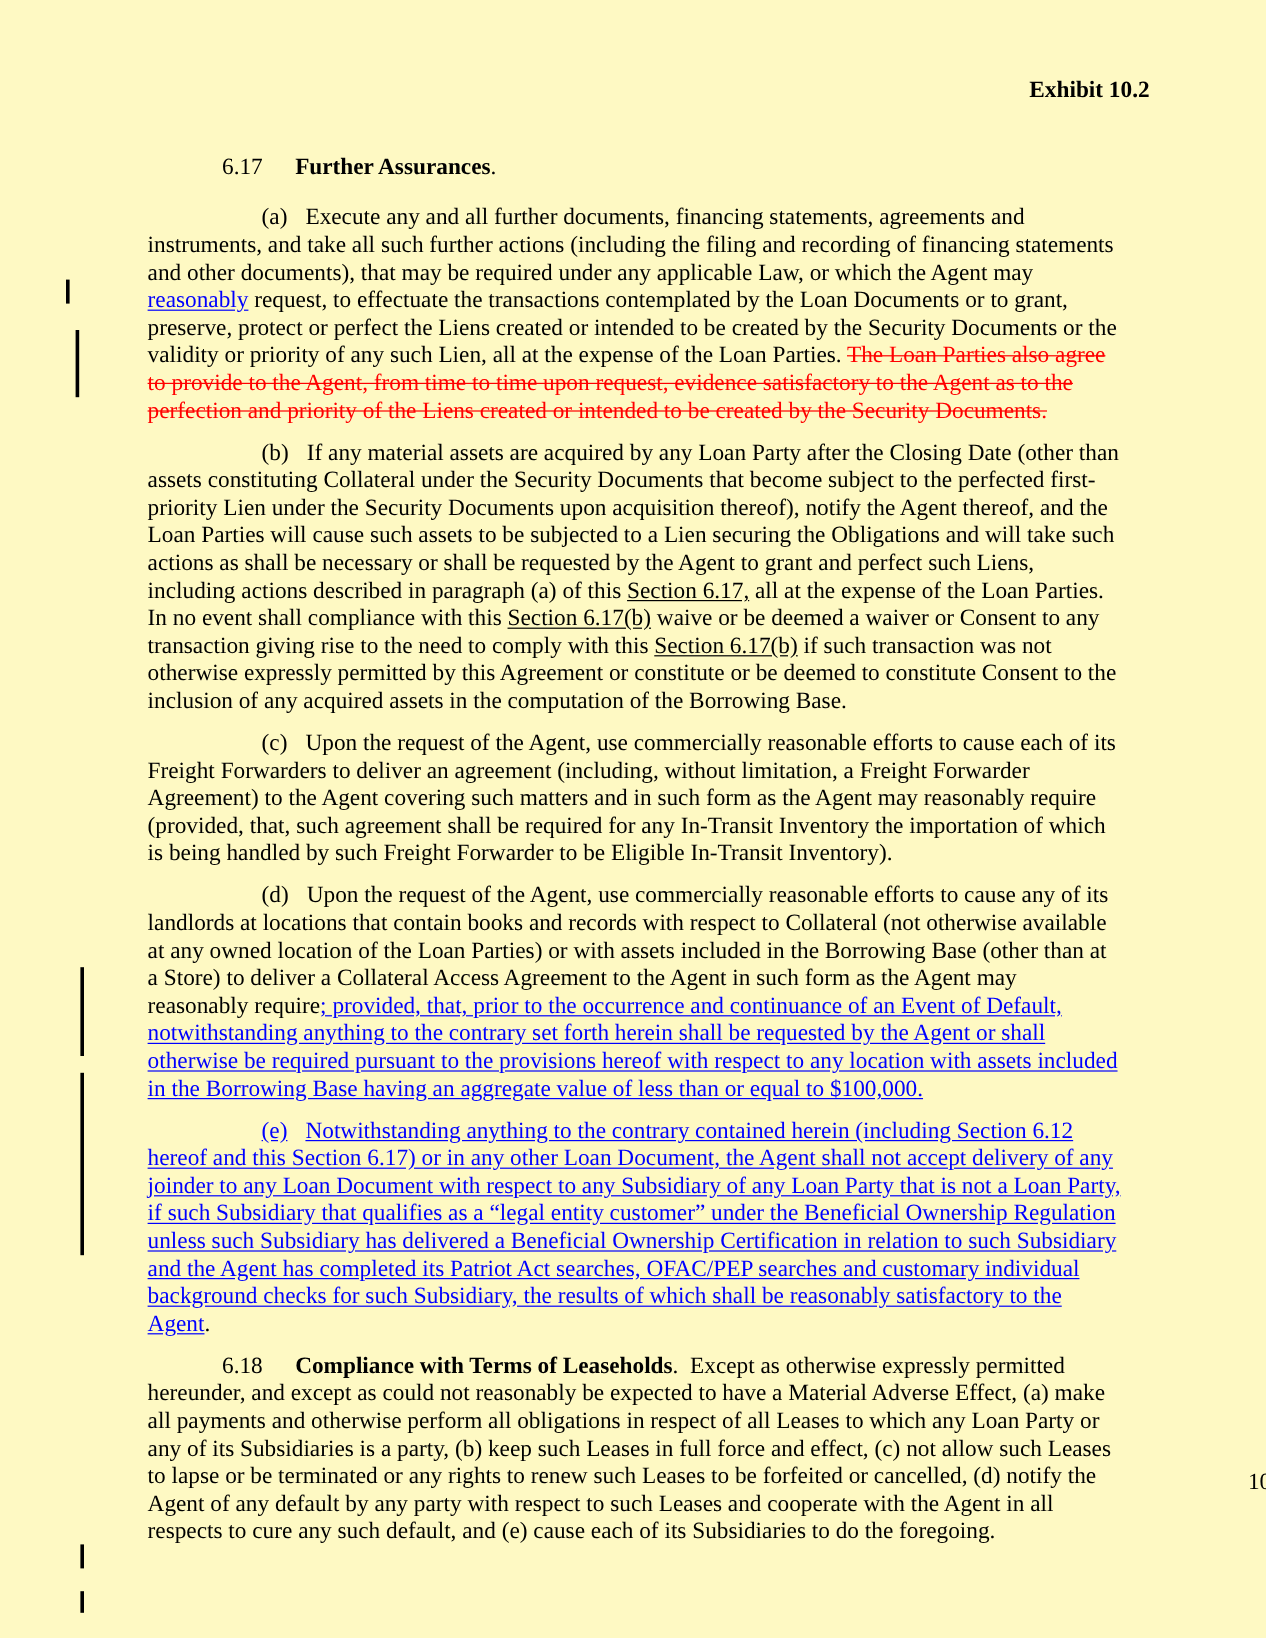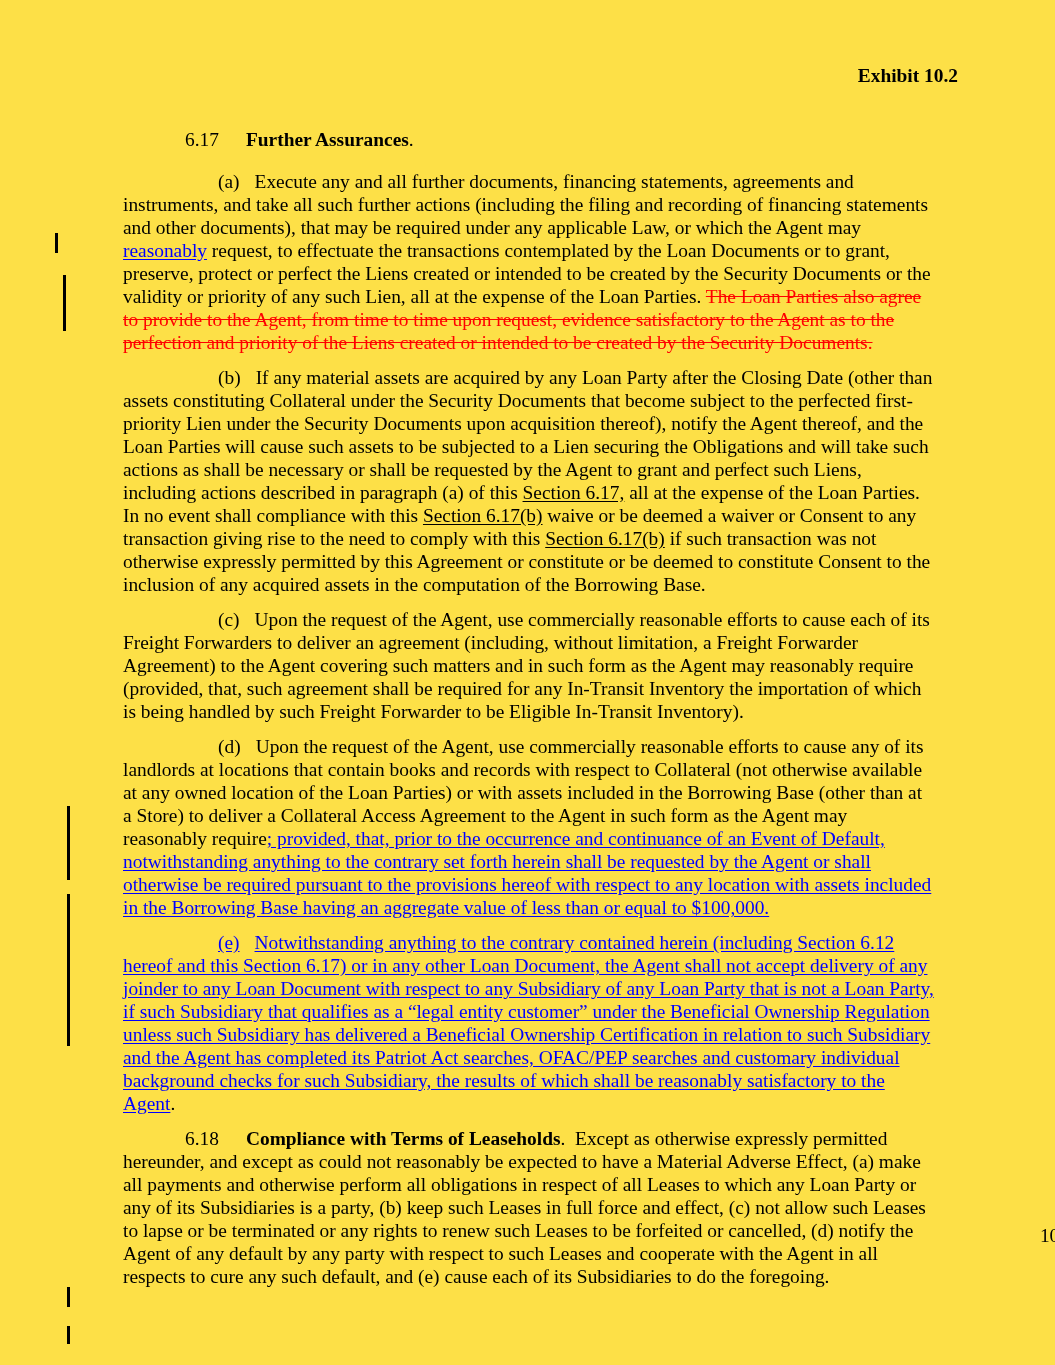--- a/index.html
+++ b/index.html
@@ -1,20 +1,20 @@
 <!DOCTYPE html>
 <html><head>
 <meta charset="utf-8">
 <style>
   html, body { margin:0; padding:0; background:#ffffff; }
   .page {
     position: relative;
     width: 1055px;
     height: 1365px;
-    background: #fde047;
+    background: #fef9c3;
     font-family: "Liberation Serif", serif;
     font-size: 19.4px;
     line-height: 23px;
     color: #000000;
     overflow: hidden;
   }
   .exhibit {
     position: absolute;
     top: 64px;
     right: 97px;

